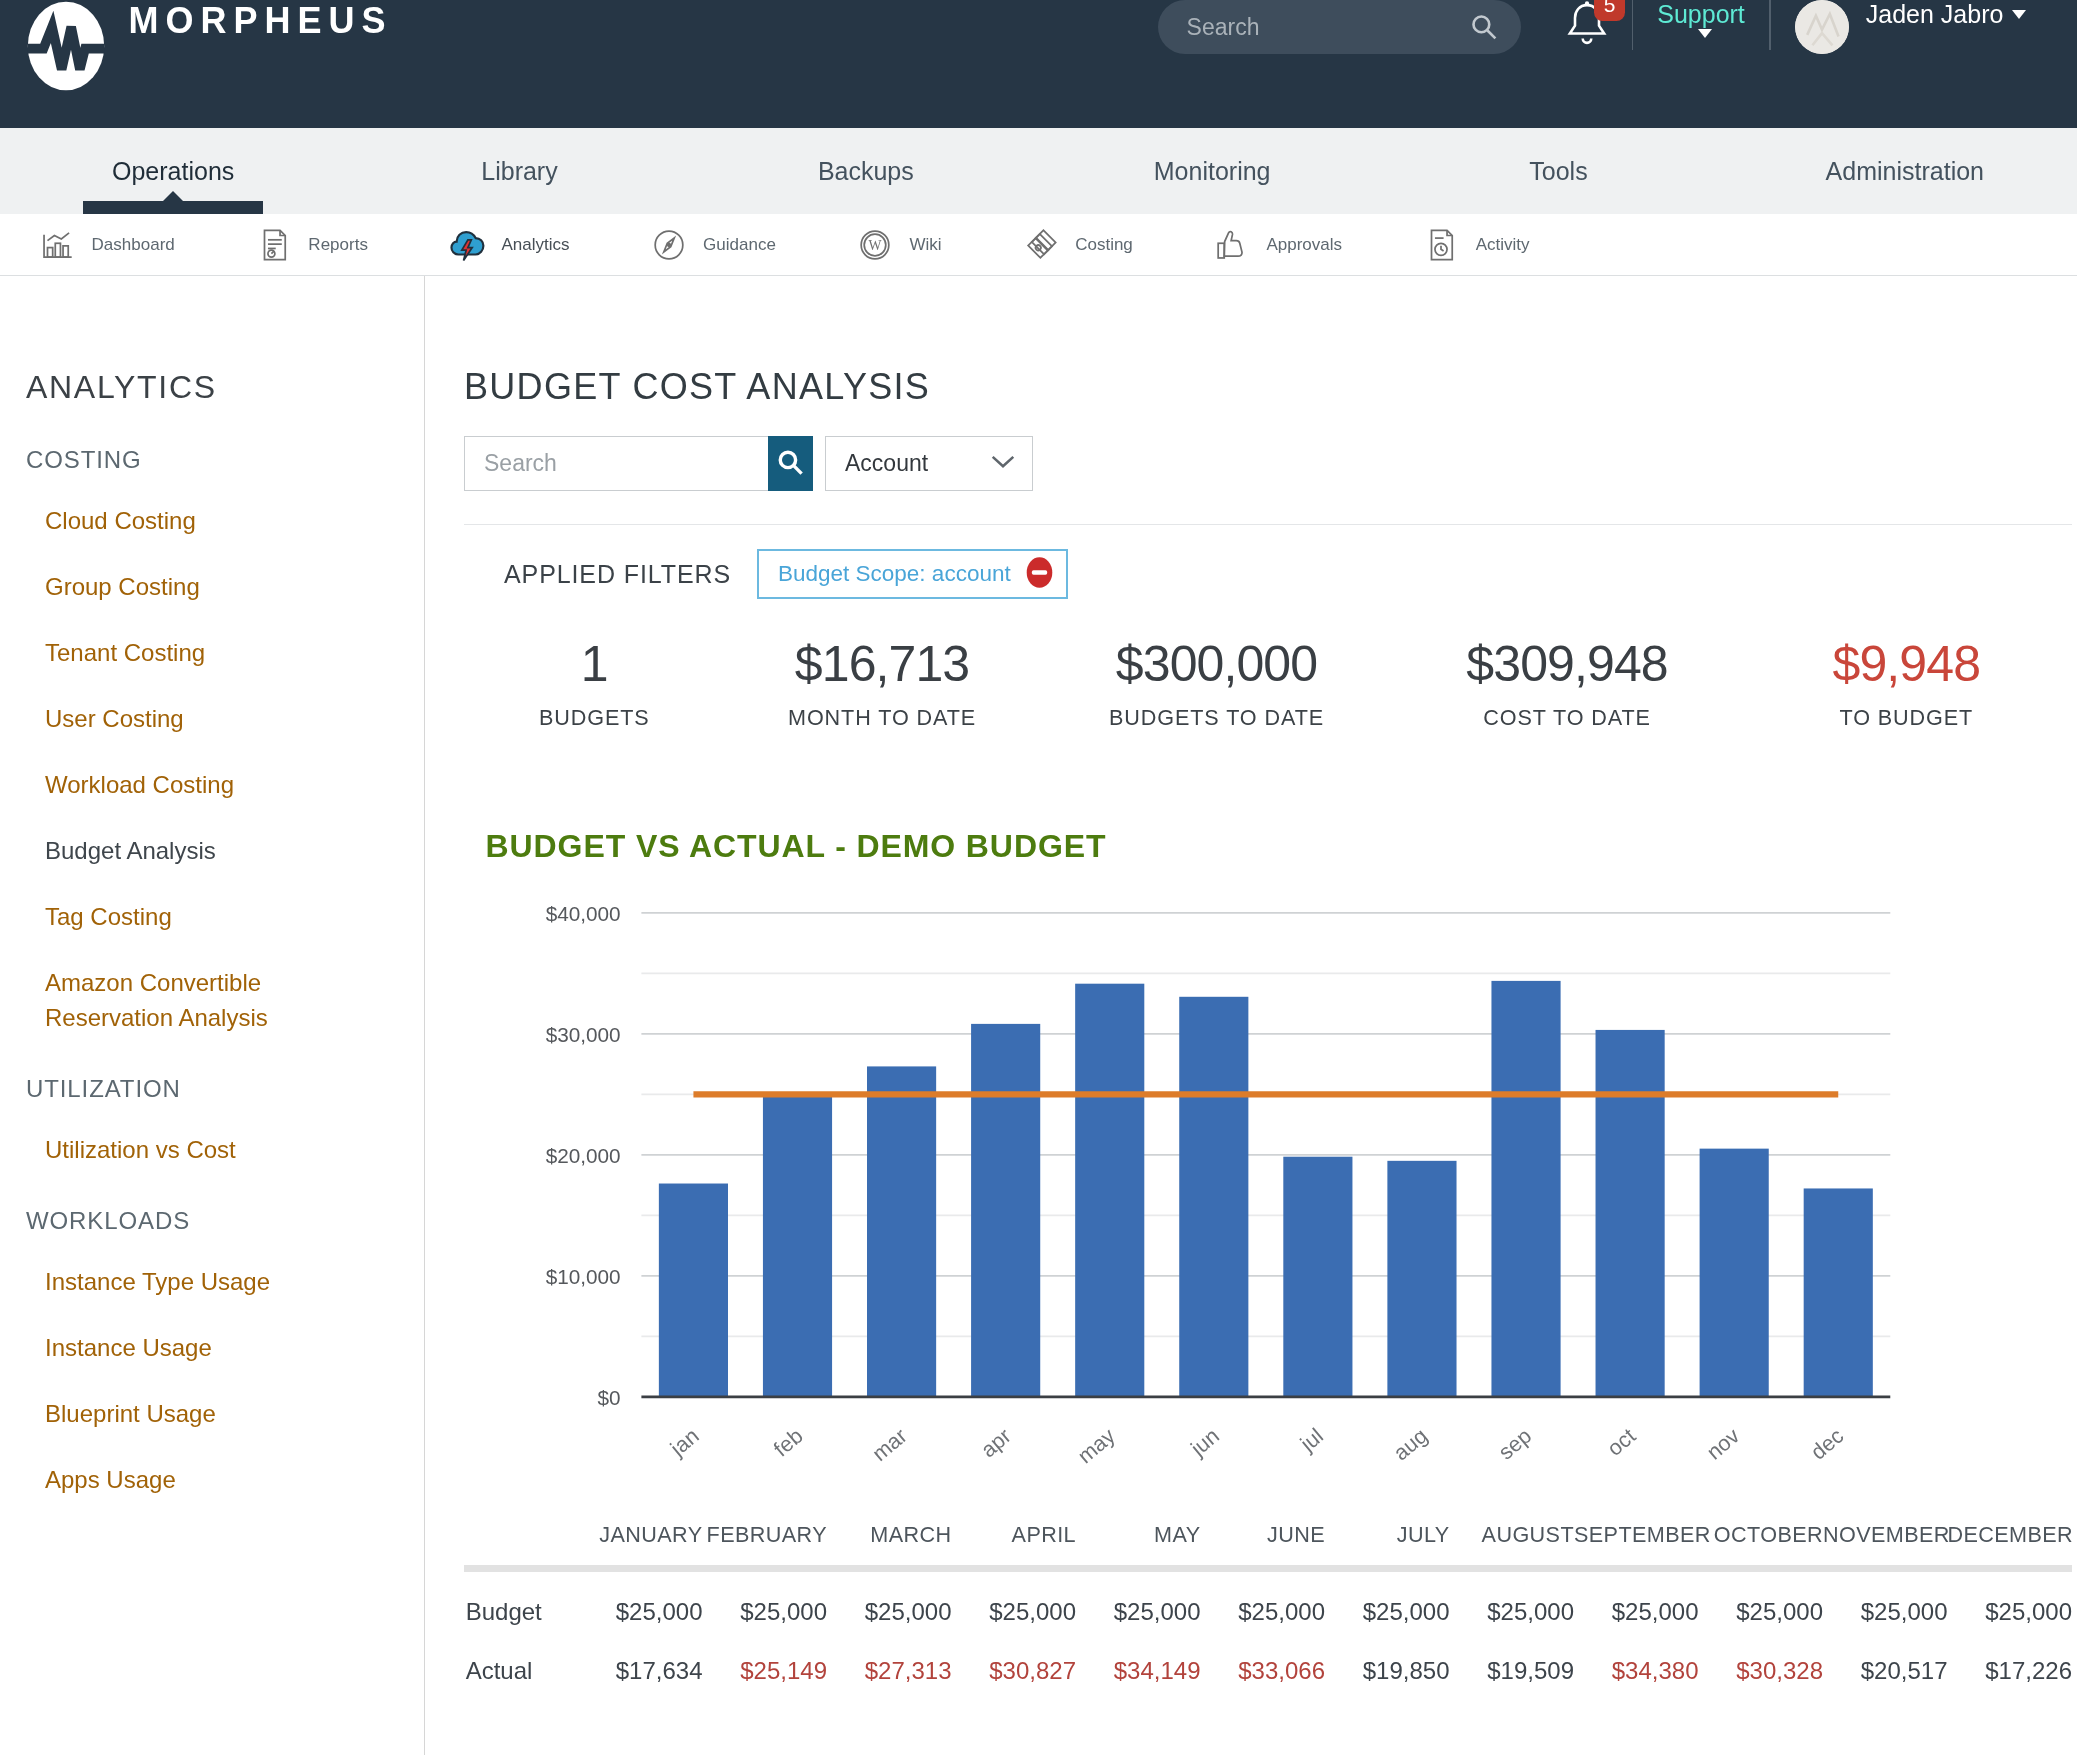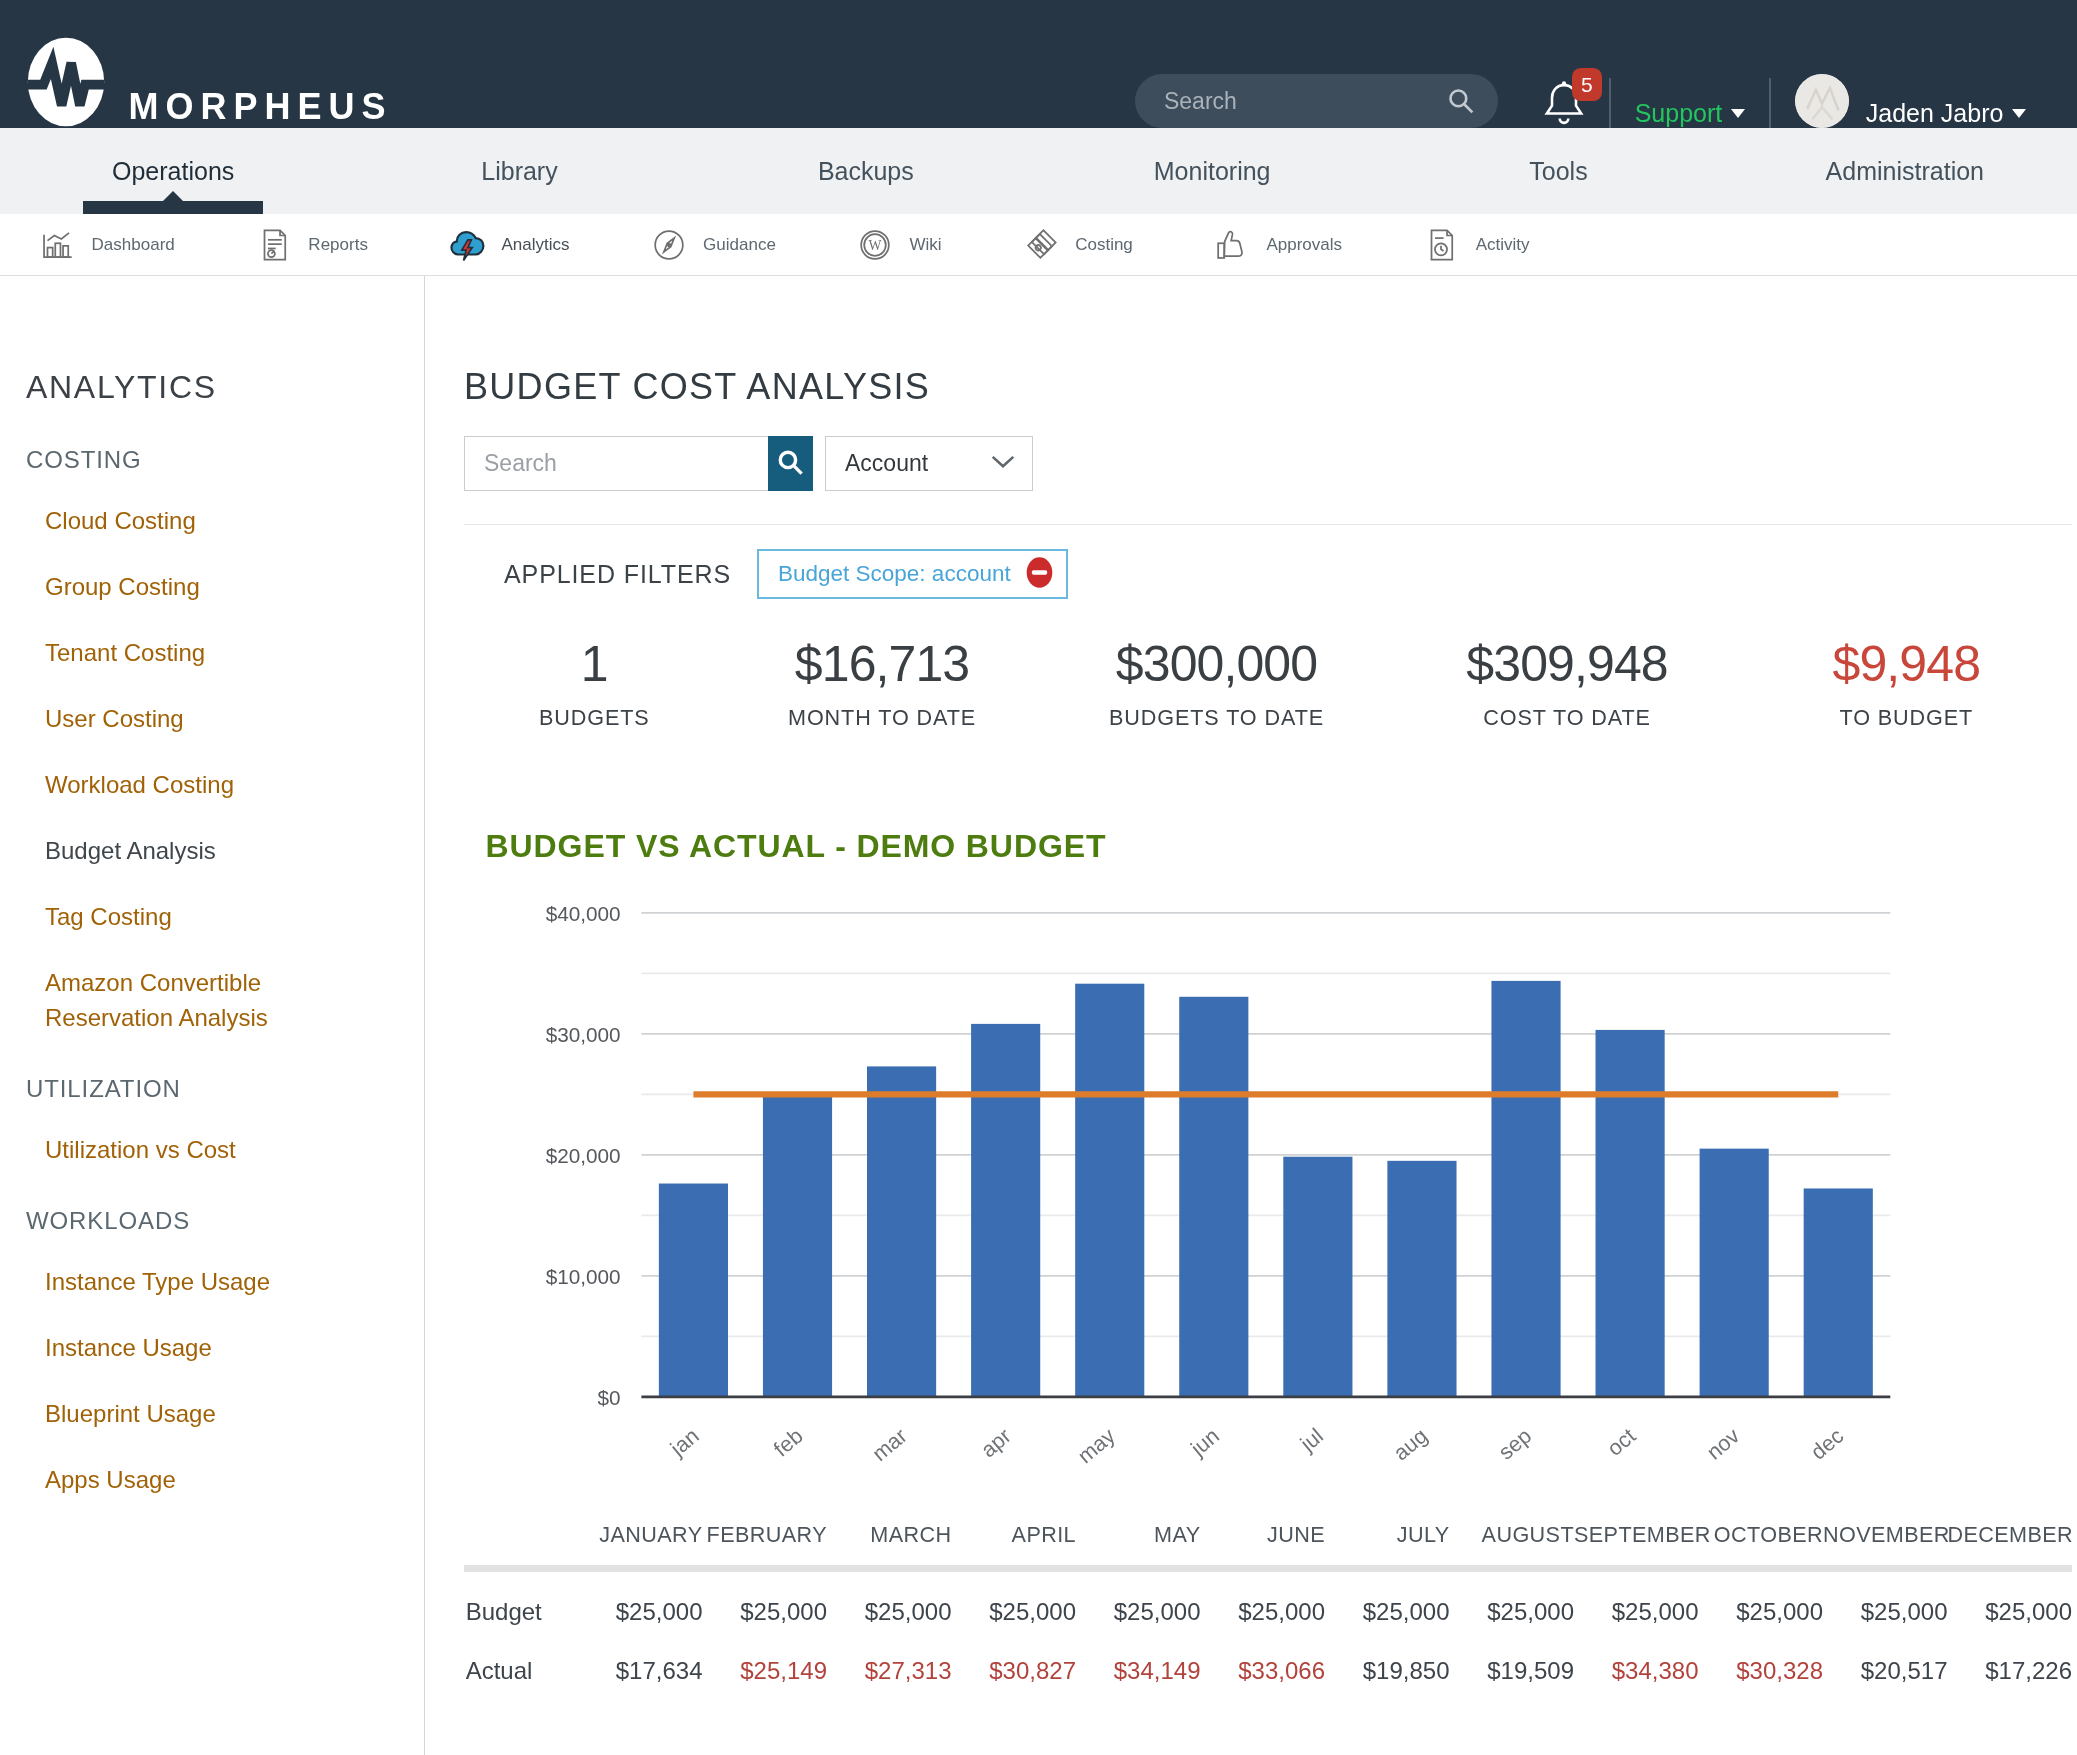--- a/index.html
+++ b/index.html
@@ -9,21 +9,21 @@
     background: #fff;
     color: #3d444b;
     width: 2078px;
     height: 1755px;
     overflow: hidden;
   }
 
   
   .topbar {
     height: 128px; background: #263645;
-    display: flex; align-items: flex-end;
+    display: flex; align-items: flex-start;
     padding: 0 52px 0 26px;
   }
   .logo { width: 80px; height: 92px; flex: 0 0 auto; }
   .brand {
     color: #fff; font-size: 36px; font-weight: bold;
     letter-spacing: 7px; margin-left: 22.5px;
   }
   .topbar-spacer { flex: 1; }
   .top-search {
     width: 363px; height: 54px; border-radius: 27px;
@@ -38,21 +38,21 @@
     color: #c2c9cf;
   }
   .bell-wrap { position: relative; margin-left: 45px; width: 42px; height: 48px; cursor: pointer; }
   .badge {
     position: absolute; top: -12px; right: -17.3px;
     background: #c0392b; color: #fff; font-size: 21px; line-height: 1;
     padding: 6px 9.5px; border-radius: 8.6px;
   }
   .v-divider { width: 1.7px; height: 50px; background: #515f6c; margin: 0 24px; }
   .support {
-    color: #22c55e; font-size: 25px; display: flex; align-items: center; cursor: pointer;
+    color: #5eead4; font-size: 25px; display: flex; align-items: center; cursor: pointer; flex-direction: column;
   }
   .caret-down {
     width: 0; height: 0; margin-left: 8.6px;
     border-left: 7.8px solid transparent; border-right: 7.8px solid transparent;
     border-top: 9.5px solid #fff;
   }
   .avatar { width: 54px; height: 54px; border-radius: 50%; background: #eae8e4; overflow: hidden; flex: 0 0 auto; cursor: pointer; }
   .user {
     color: #fff; font-size: 25px; margin-left: 17.3px;
     display: flex; align-items: center; cursor: pointer;

